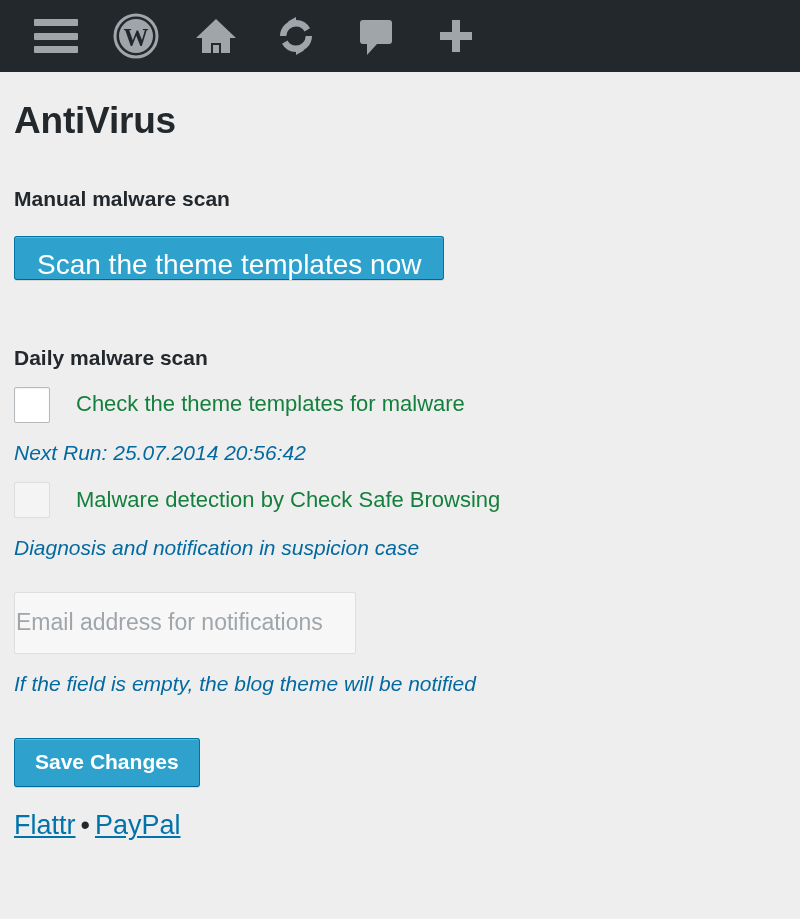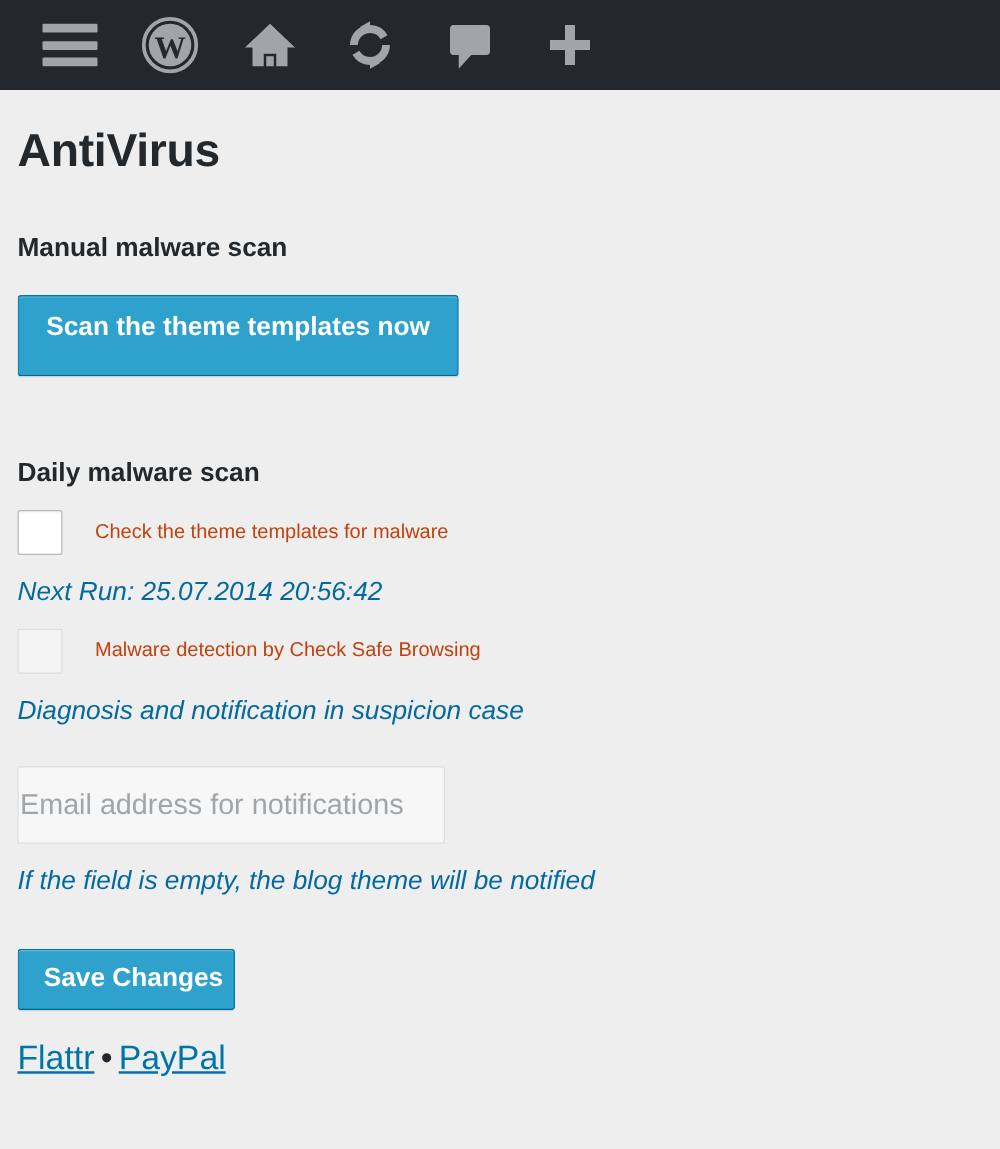--- a/index.html
+++ b/index.html
@@ -84,29 +84,29 @@
     border-bottom-color: #006799;
     border-radius: 3px;
     color: #ffffff;
     box-shadow: 0 1px 0 rgba(120,200,230,0.6) inset, 0 1px 0 rgba(0,0,0,0.10);
     cursor: pointer;
     font-family: "Liberation Sans", sans-serif;
     text-shadow: none;
     line-height: 1;
   }
   .btn-scan {
-    font-size: 21px;
-    font-weight: 700;
-    padding: 14px 22px 28px 22px;
+    font-size: 28px;
+    font-weight: 400;
+    padding: 14px 22px 0 22px;
     margin-top: 25px;
   }
   .btn-save {
     font-size: 21px;
     font-weight: bold;
-    padding: 12px 8px 14px 20px;
+    padding: 12px 20px 14px 20px;
   }
 
   .sec-daily { margin-top: 66px; }
 
   
   .check-row {
     display: flex;
     align-items: center;
     margin-top: 17px;
   }
@@ -119,22 +119,22 @@
     border-radius: 2px;
     box-shadow: 0 1px 2px rgba(0,0,0,0.06) inset;
     cursor: pointer;
   }
   .cbox.muted {
     background: #f4f4f4;
     border-color: #dddddd;
     box-shadow: none;
   }
   .check-label {
-    font-size: 16px;
-    color: #c2410c;
+    font-size: 22px;
+    color: #15803d;
     margin-left: 26px;
     line-height: 1.2;
     cursor: pointer;
   }
 
   .hint {
     font-size: 21px;
     font-style: italic;
     color: #0369a1;
     margin-top: 17px;

